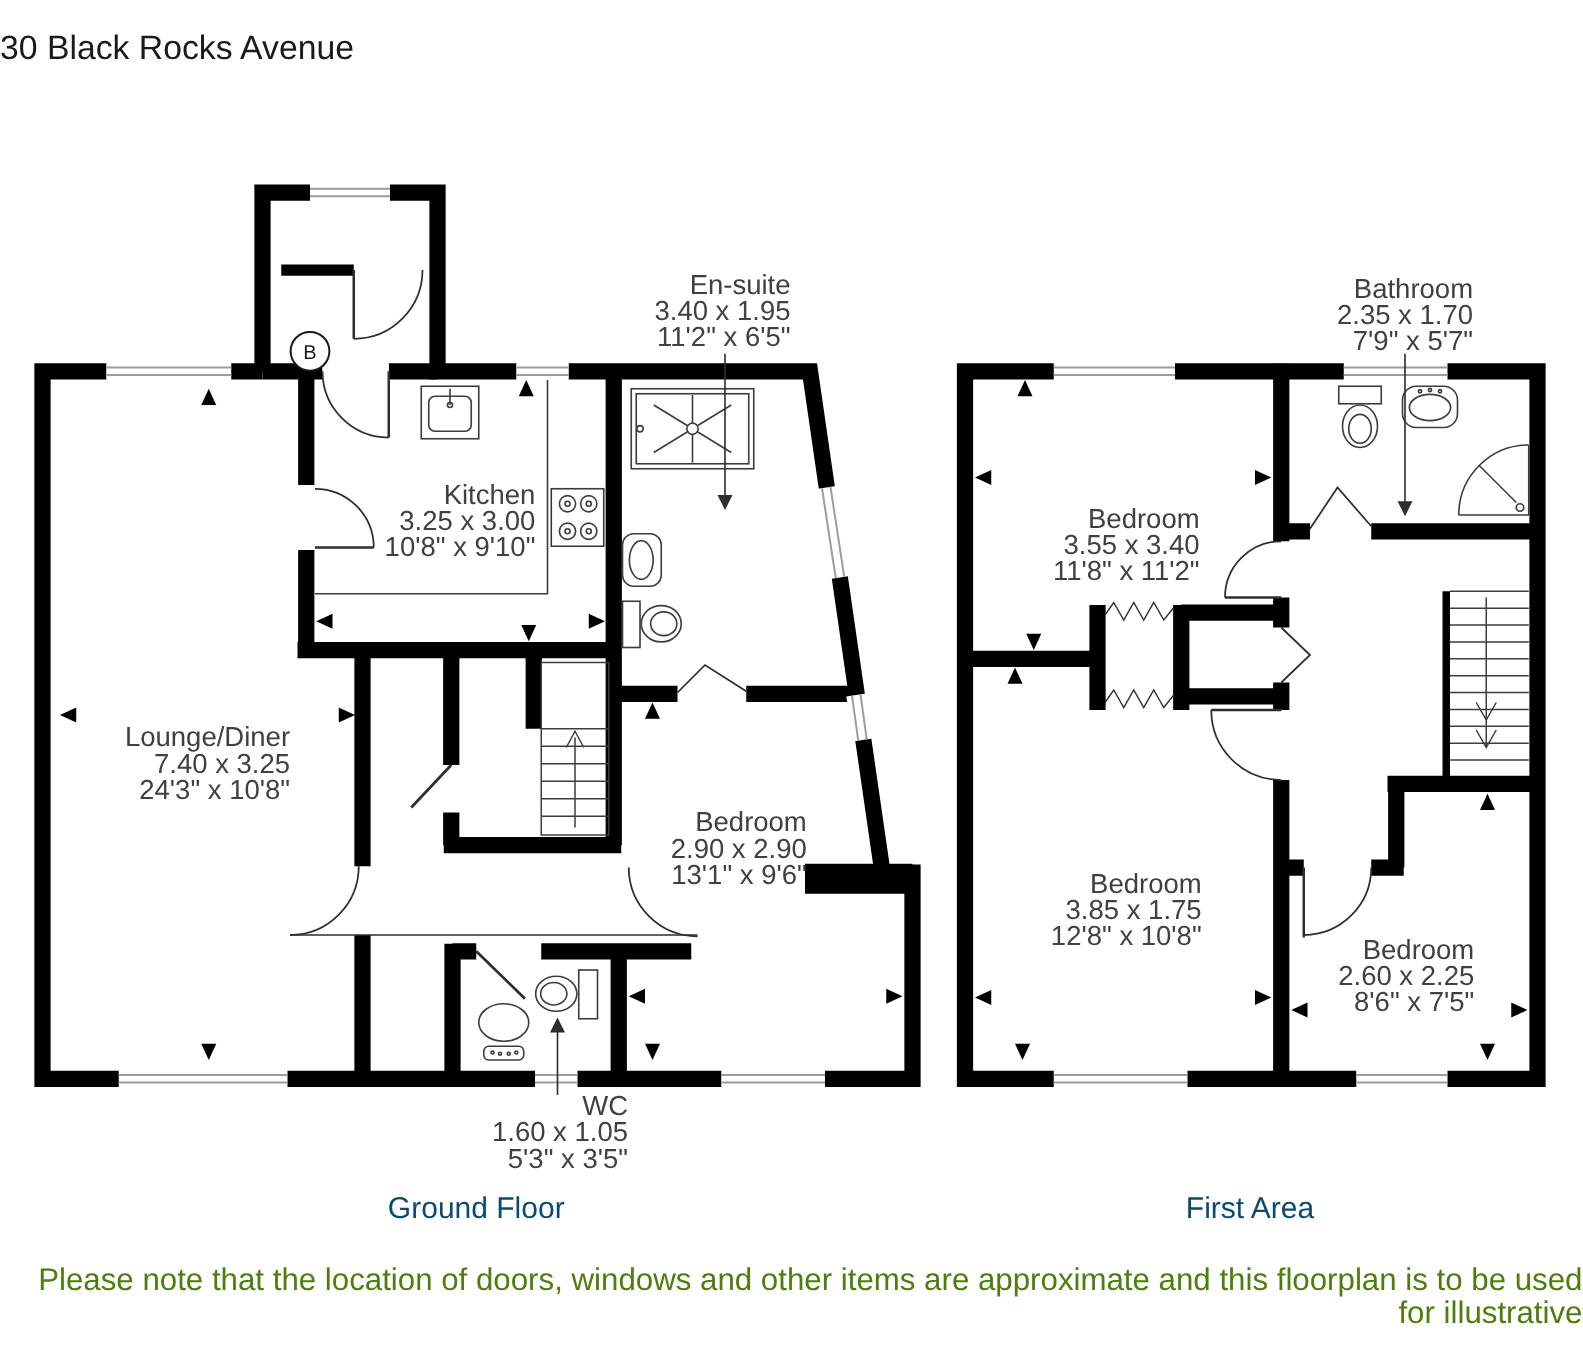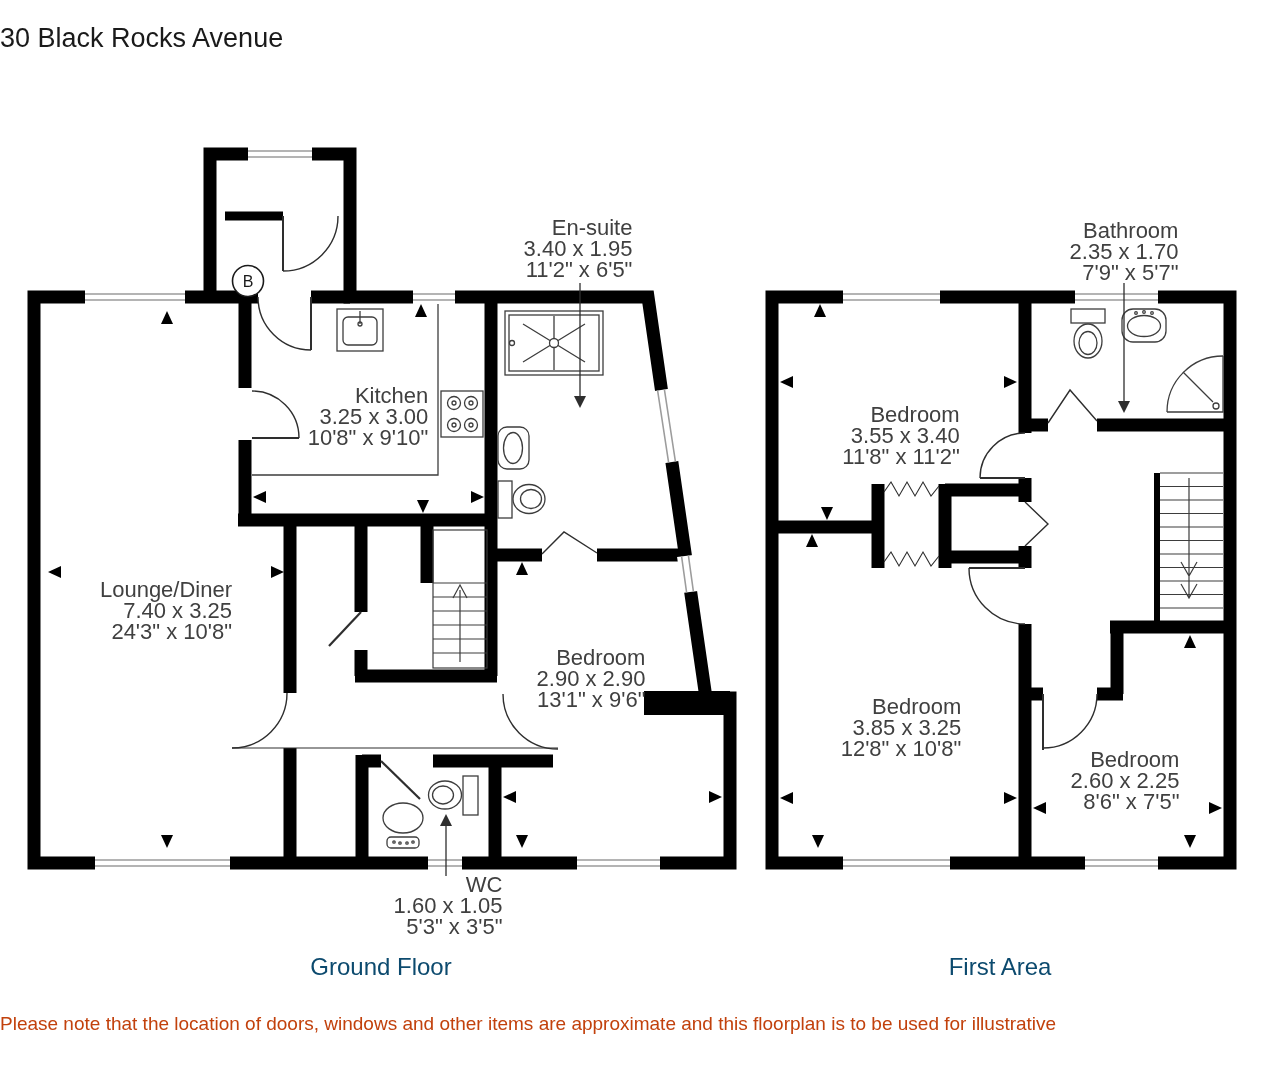--- a/index.html
+++ b/index.html
@@ -7,22 +7,22 @@
        font-family:"Liberation Sans",sans-serif;color:#1a1a1a}
   .plan-svg{position:absolute;left:0;top:0}
   .title-block{position:absolute;top:22px;left:0;width:100%;text-align:left;
                font-size:27px;line-height:32px;color:#1a1a1a}
   .title-block span{display:block}
   .room-label{position:absolute;transform:translateX(-50%);text-align:right;
               font-size:22px;line-height:21px;white-space:nowrap;color:#404040}
   .room-label span{display:block}
   .floor-caption{position:absolute;transform:translateX(-50%);font-size:24px;
                  font-weight:normal;color:#0c4a6e;white-space:nowrap}
-  .footer-note{position:absolute;top:1011px;left:0;width:100%;text-align:left;
-               font-size:19px;line-height:26px;color:#c2410c}
+  .footer-note{position:absolute;top:1011px;left:0;width:100%;text-align:right;
+               font-size:25px;line-height:26px;color:#4d7c0f}
   .footer-note span{display:block}
 </style>
 </head>
 <body>
 
 <svg class="plan-svg" width="1266" height="1080" viewBox="0 0 1266 1080">
 
   <g>
 
     <g stroke="#000" stroke-width="13" fill="none">
@@ -330,21 +330,21 @@
   <span>2.35 x 1.70</span>
   <span>7'9" x 5'7"</span>
 </div>
 <div class="room-label" style="left:901px;top:404px">
   <span>Bedroom</span>
   <span>3.55 x 3.40</span>
   <span>11'8" x 11'2"</span>
 </div>
 <div class="room-label" style="left:901px;top:696px">
   <span>Bedroom</span>
-  <span>3.85 x 3.25</span>
+  <span>3.85 x 1.75</span>
   <span>12'8" x 10'8"</span>
 </div>
 <div class="room-label" style="left:1125px;top:749px">
   <span>Bedroom</span>
   <span>2.60 x 2.25</span>
   <span>8'6" x 7'5"</span>
 </div>
 
 <div class="floor-caption" style="left:381px;top:953px">Ground Floor</div>
 <div class="floor-caption" style="left:1000px;top:953px">First Area</div>

